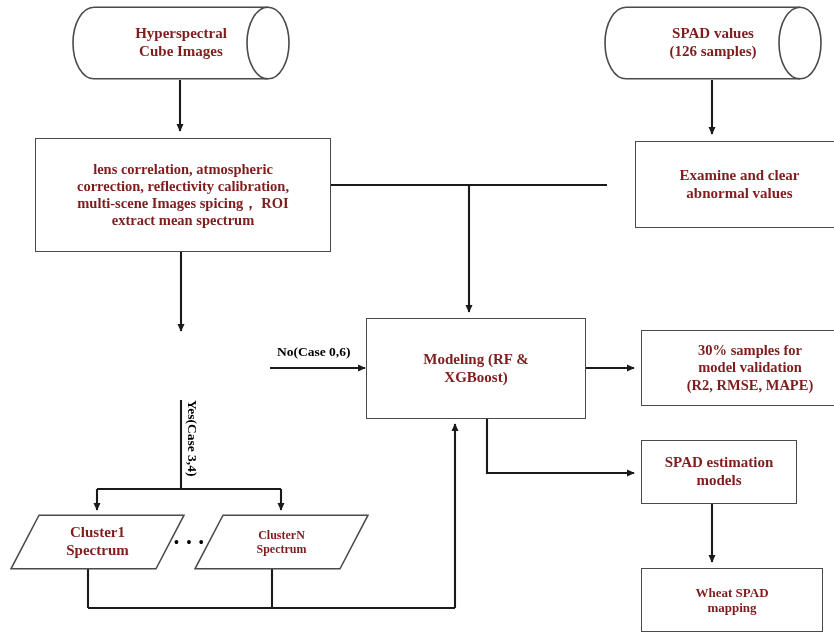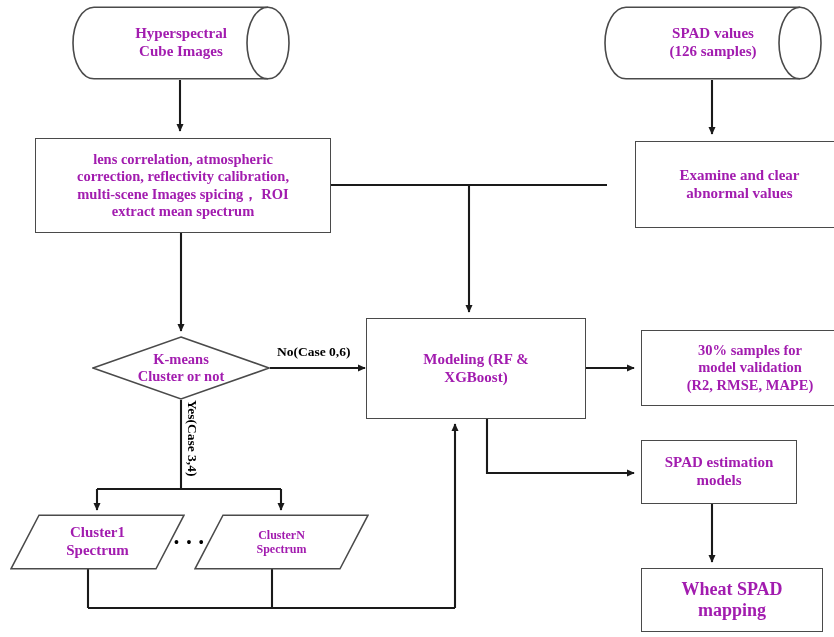--- a/index.html
+++ b/index.html
@@ -27,21 +27,21 @@
     pointer-events: none;
   }
   .node {
     position: absolute;
     box-sizing: border-box;
     display: flex;
     align-items: center;
     justify-content: center;
     text-align: center;
     font-weight: bold;
-    color: #a21caf;
+    color: #7f1d1d;
     line-height: 1.18;
   }
   .node .txt {
     display: block;
     white-space: pre-line;
     position: relative;
     z-index: 3;
   }
   
   .rect {
@@ -160,57 +160,50 @@
 
   <div class="node cyl" style="left:604px; top:6px; width:218px; height:74px; font-size:15px;">
     <svg viewBox="0 0 218 74" preserveAspectRatio="none">
       <path d="M22,1.2 L196,1.2 A21,35.8 0 0 1 196,72.8 L22,72.8 A21,35.8 0 0 1 22,1.2 Z" fill="#ffffff" stroke="#4a4a4a" stroke-width="1.6"></path>
       <path d="M196,1.2 A21,35.8 0 0 0 196,72.8" fill="none" stroke="#4a4a4a" stroke-width="1.6"></path>
     </svg>
     <span class="txt">SPAD values
 (126 samples)</span>
   </div>
 
-  <div class="node rect" style="left:35px; top:138px; width:296px; height:95px; font-size:14.5px;">
+  <div class="node rect" style="left:35px; top:138px; width:296px; height:114px; font-size:14.5px;">
     <span class="txt">lens correlation, atmospheric
 correction, reflectivity calibration,
 multi-scene Images spicing，  ROI
 extract mean spectrum</span>
   </div>
 
   <div class="node rect" style="left:607px; top:141px; width:209px; height:87px; font-size:15px;margin-left:28px;">
     <span class="txt">Examine and clear
 abnormal values</span>
   </div>
 
-  <div class="node diamond" style="left:92px; top:336px; width:178px; height:64px; font-size:14.5px;">
-    <svg viewBox="0 0 178 64" preserveAspectRatio="none">
-      <polygon points="89,1 177,32 89,63 1,32" fill="#ffffff" stroke="#4a4a4a" stroke-width="1.6"></polygon>
-    </svg>
-    <span class="txt">K-means
-Cluster or not</span>
-  </div>
 
   <div class="node rect" style="left:366px; top:318px; width:220px; height:101px; font-size:15px;">
     <span class="txt">Modeling (RF &amp;
 XGBoost)</span>
   </div>
 
   <div class="node rect" style="left:641px; top:330px; width:218px; height:76px; font-size:14.5px;">
     <span class="txt">30% samples for
 model validation
 (R2, RMSE, MAPE)</span>
   </div>
 
   <div class="node rect" style="left:641px; top:440px; width:156px; height:64px; font-size:15px;">
     <span class="txt">SPAD estimation
 models</span>
   </div>
 
-  <div class="node rect" style="left:641px; top:568px; width:182px; height:64px; font-size:18px;">
+  <div class="node rect" style="left:641px; top:568px; width:182px; height:64px; font-size:13px;">
     <span class="txt">Wheat SPAD
 mapping</span>
   </div>
 
   <div class="node para" style="left:10px; top:514px; width:175px; height:56px; font-size:15px;">
     <svg viewBox="0 0 175 56" preserveAspectRatio="none">
       <polygon points="29,1.2 174,1.2 146,54.8 1,54.8" fill="#ffffff" stroke="#4a4a4a" stroke-width="1.5"></polygon>
     </svg>
     <span class="txt">Cluster1
 Spectrum</span>

